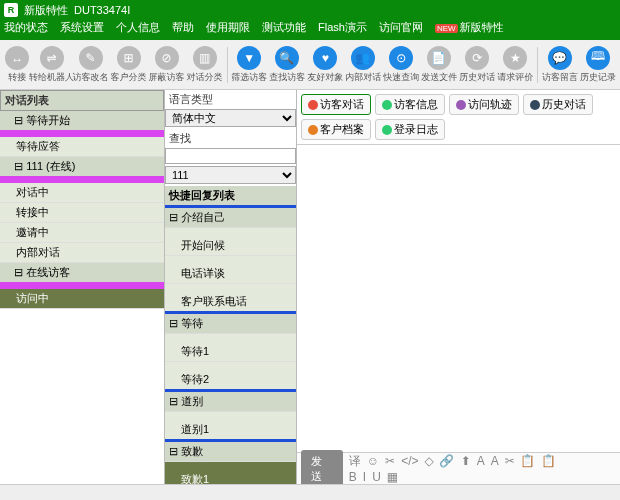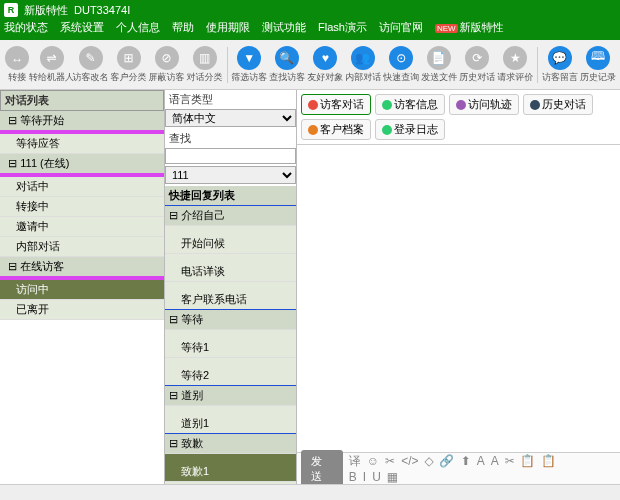--- a/index.html
+++ b/index.html
@@ -14,27 +14,27 @@
 .tbtn .ico{width:24px;height:24px;border-radius:12px;display:flex;align-items:center;justify-content:center;color:#fff;font-size:12px;}
 .tbtn .lbl{font-size:9px;color:#555;white-space:nowrap;}
 .ico-grey{background:#bbb;}
 .ico-blue{background:#1e88e5;}
 .sep{width:1px;height:36px;background:#ccc;margin:0 2px;}
 .main{flex:1;display:flex;overflow:hidden;}
 .left{width:165px;border-right:1px solid #bbb;display:flex;flex-direction:column;overflow:hidden;}
 .panel-head{background:#d0d8c8;border:1px solid #999;padding:2px 4px;font-weight:bold;color:#333;}
 .tree{flex:0 0 auto;}
 .tree-item{padding:2px 4px 2px 16px;border-bottom:1px solid #ddd;background:#e4eadb;cursor:pointer;}
-.tree-group{padding:2px 8px;background:#d0d8c8;border-bottom:4px solid #d946ef;cursor:pointer;}
+.tree-group{padding:2px 14px;background:#d0d8c8;border-bottom:7px solid #d946ef;cursor:pointer;}
 .tree-sel{background:#6b7a47;color:#fff;}
 .mid{width:132px;border-right:1px solid #bbb;display:flex;flex-direction:column;overflow-y:auto;}
 .mid-label{padding:2px 4px;color:#333;}
 .mid select,.mid input{width:100%;border:1px solid #aaa;padding:1px 2px;font-size:11px;margin-bottom:2px;}
 .qr-head{background:#d0d8c8;padding:2px 4px;font-weight:bold;}
-.qr-group{background:#d0d8c8;padding:2px 4px;border-top:1px solid #1d4ed8;cursor:pointer;}
+.qr-group{background:#d0d8c8;padding:2px 4px;border-top:3px solid #1d4ed8;cursor:pointer;}
 .qr-item{padding:10px 4px 2px 16px;background:#e4eadb;border-top:1px solid #ddd;cursor:pointer;}
 .qr-sel{background:#6b7a47;color:#fff;}
 .right{flex:1;display:flex;flex-direction:column;}
 .rtabs{display:flex;gap:4px;padding:4px;border-bottom:1px solid #ccc;flex-wrap:wrap;}
 .rtab{display:flex;align-items:center;gap:2px;padding:2px 6px;border:1px solid #ccc;border-radius:3px;background:#f8f8f8;cursor:pointer;font-size:10px;}
 .rtab.active{border-color:#0a8a0b;}
 .rtab .dot{width:10px;height:10px;border-radius:5px;}
 .rcontent{flex:1;background:#fff;}
 .editor-bar{height:32px;border-top:1px solid #ccc;display:flex;align-items:center;padding:0 4px;gap:6px;background:#fafafa;}
 .send-btn{background:#888;color:#fff;padding:4px 10px;border-radius:3px;cursor:pointer;}
@@ -138,21 +138,20 @@
     <div class="tree" id="tree">
         <div class="tree-group">⊟ 等待开始</div>
         <div class="tree-item">等待应答</div>
         <div class="tree-group">⊟ 111 (在线)</div>
         <div class="tree-item">对话中</div>
         <div class="tree-item">转接中</div>
         <div class="tree-item">邀请中</div>
         <div class="tree-item">内部对话</div>
         <div class="tree-group">⊟ 在线访客</div>
         <div class="tree-item tree-sel">访问中</div>
-        <div class="tree-item">已离开</div>
       </div>
   </div>
 
   <div class="mid">
     <div class="mid-label">语言类型</div>
     <select><option>简体中文</option></select>
     <div class="mid-label">查找</div>
     <input value="" style="">
     <select><option>111</option></select>
     <div class="qr-head">快捷回复列表</div>

